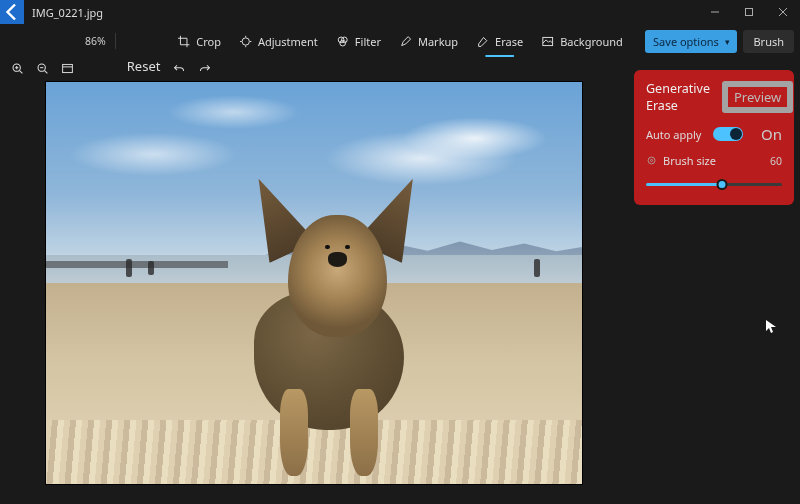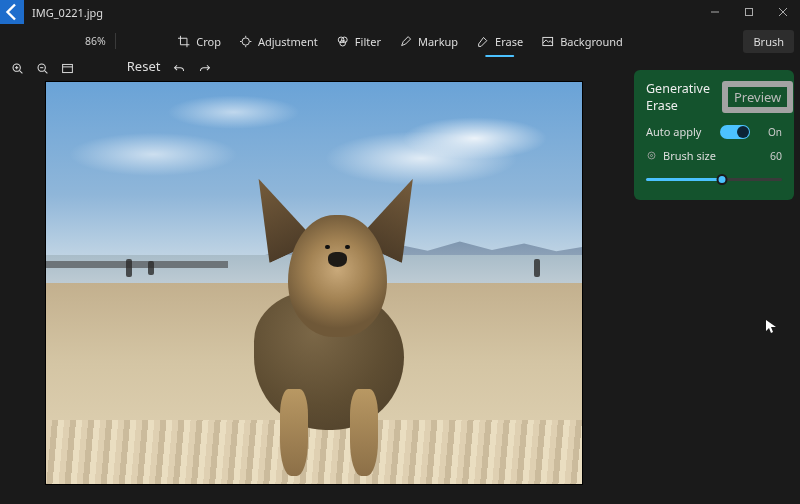--- a/index.html
+++ b/index.html
@@ -233,21 +233,21 @@
   }
   .dog .leg.l { left: 24%; } .dog .leg.r { right: 30%; }
 
   
   .panel {
     width: 172px;
     padding: 12px 0 0 0;
   }
   .panel-card {
     margin: 0 6px;
-    background: #14532d;
+    background: #b91c1c;
     border-radius: 6px;
     padding: 10px 12px 14px;
   }
   .panel-head {
     display: flex; align-items: center; gap: 6px;
     font-size: 12.5px;
     color: #eee;
     margin-bottom: 10px;
   }
   .preview-badge {
@@ -275,21 +275,21 @@
     cursor: pointer;
   }
   .toggle::after {
     content: "";
     position: absolute;
     right: 1px; top: 1px;
     width: 12px; height: 12px;
     background: #0c2536;
     border-radius: 50%;
   }
-  .toggle-label { font-size: 10px; color: #ccc; margin-left: 12px; }
+  .toggle-label { font-size: 15px; color: #ccc; margin-left: 12px; }
   .slider {
     width: 100%;
     height: 14px;
     position: relative;
   }
   .slider .track {
     position: absolute; left:0; right:0; top: 6px; height: 3px;
     background: #3a3a3a; border-radius: 2px;
   }
   .slider .fill {
@@ -425,20 +425,24 @@
     <div class="tool-tab">
       <svg viewBox="0 0 16 16" fill="none" stroke="currentColor" stroke-width="1.2">
           <rect x="2" y="3" width="12" height="10"></rect>
           <path d="M2 10l4-4 3 3 2-2 3 3"></path>
         </svg>
       <span>Background</span>
     </div>
   </div>
 
   <div class="right-tools">
+    <div class="btn-primary">
+      <span>Save options</span>
+      <span class="chev">▾</span>
+    </div>
     <div class="btn-secondary">
       <span>Brush</span>
     </div>
   </div>
 </div>
 
 <div class="workspace">
   <div class="canvas-area">
     <div class="photo">
       <div class="sky"></div>

